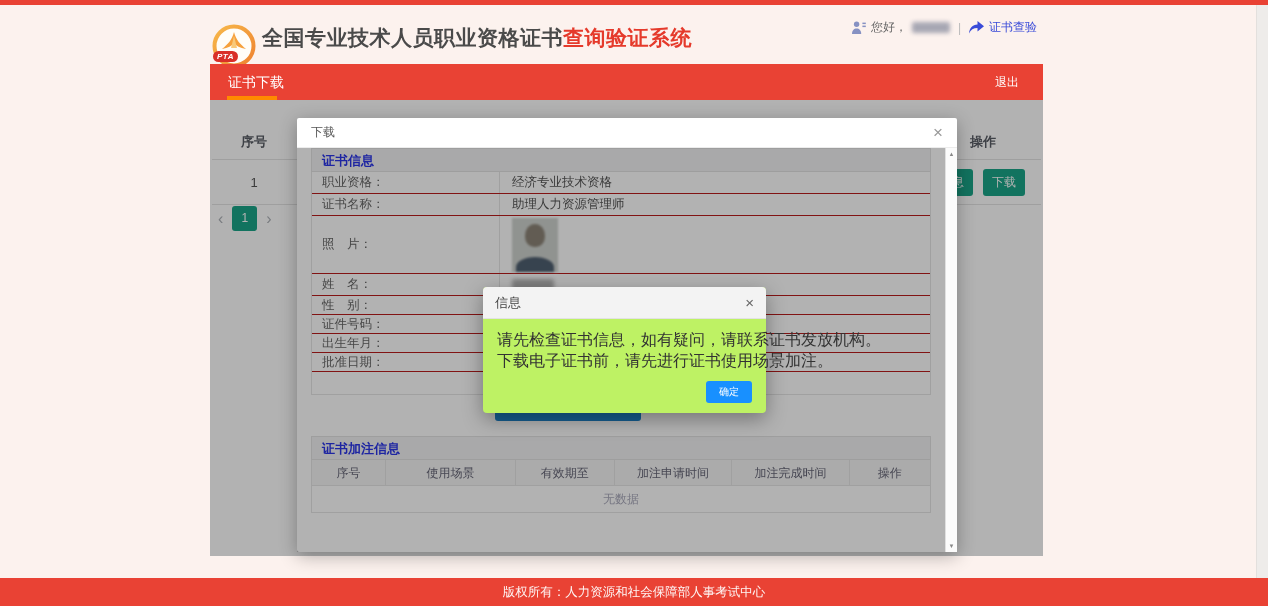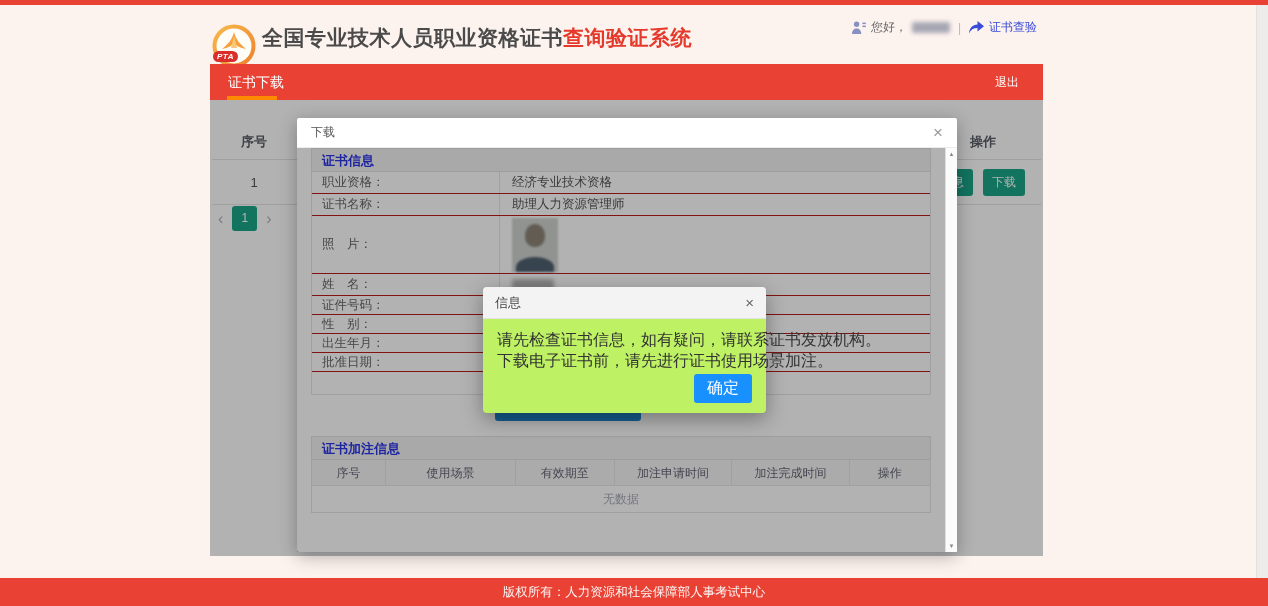--- a/index.html
+++ b/index.html
@@ -81,21 +81,21 @@
   .modal-scrollbar { width:12px; background:#fbfbfb; border-left:1px solid #e0e0e0; position:relative; }
   .sb-up,.sb-down { position:absolute; left:0; width:100%; text-align:center; font-size:6px; color:#888; cursor:pointer; }
   .sb-up { top:3px; } .sb-down { bottom:3px; }
 
   
   .dialog { position:absolute; left:273px; top:282px; width:283px; height:126px; background:#bef264; z-index:60; border-radius:4px; box-shadow:0 6px 20px rgba(0,0,0,.35); }
   .dialog-head { height:32px; background:#f3f3f3; border-bottom:1px solid #e2e2e2; border-radius:4px 4px 0 0; display:flex; justify-content:space-between; align-items:center; padding:0 12px; font-size:13px; color:#444; }
   .dialog-close { font-size:15px; color:#666; cursor:pointer; line-height:1; }
   .dialog-body { padding:10px 14px 0; font-size:16px; color:#333; }
   .dialog-body p { margin:0; line-height:21px; white-space:nowrap; }
-  .ok-btn { position:absolute; right:14px; bottom:10px; background:#1890ff; color:#fff; border:none; border-radius:3px; font-size:16px; padding:4px 13px; cursor:pointer; font-family:inherit; }
+  .ok-btn { position:absolute; right:14px; bottom:10px; background:#1890ff; color:#fff; border:none; border-radius:3px; font-size:10px; padding:4px 13px; cursor:pointer; font-family:inherit; }
 
   
   .footer { position:absolute; left:0; right:0; bottom:0; height:28px; background:#e94234; text-align:center; line-height:28px; color:rgba(255,255,255,.95); font-size:12.5px; }
 </style>
 </head>
 <body>
 
 <div class="top-strip"></div>
 <div class="page-scrollbar"></div>
 
@@ -187,25 +187,25 @@
                 <span class="photo"></span>
               </span>
           </div>
           <div class="irow">
             <span class="ilabel">姓　名：</span>
             <span class="ival">
                 <span class="redact"></span>
               </span>
           </div>
           <div class="irow slim">
+            <span class="ilabel">性　别：</span>
+            <span class="ival"></span>
+          </div>
+          <div class="irow slim">
             <span class="ilabel">证件号码：</span>
-            <span class="ival"></span>
-          </div>
-          <div class="irow slim">
-            <span class="ilabel">性　别：</span>
             <span class="ival"></span>
           </div>
           <div class="irow slim">
             <span class="ilabel">出生年月：</span>
             <span class="ival"></span>
           </div>
           <div class="irow slim">
             <span class="ilabel">批准日期：</span>
             <span class="ival"></span>
           </div>

